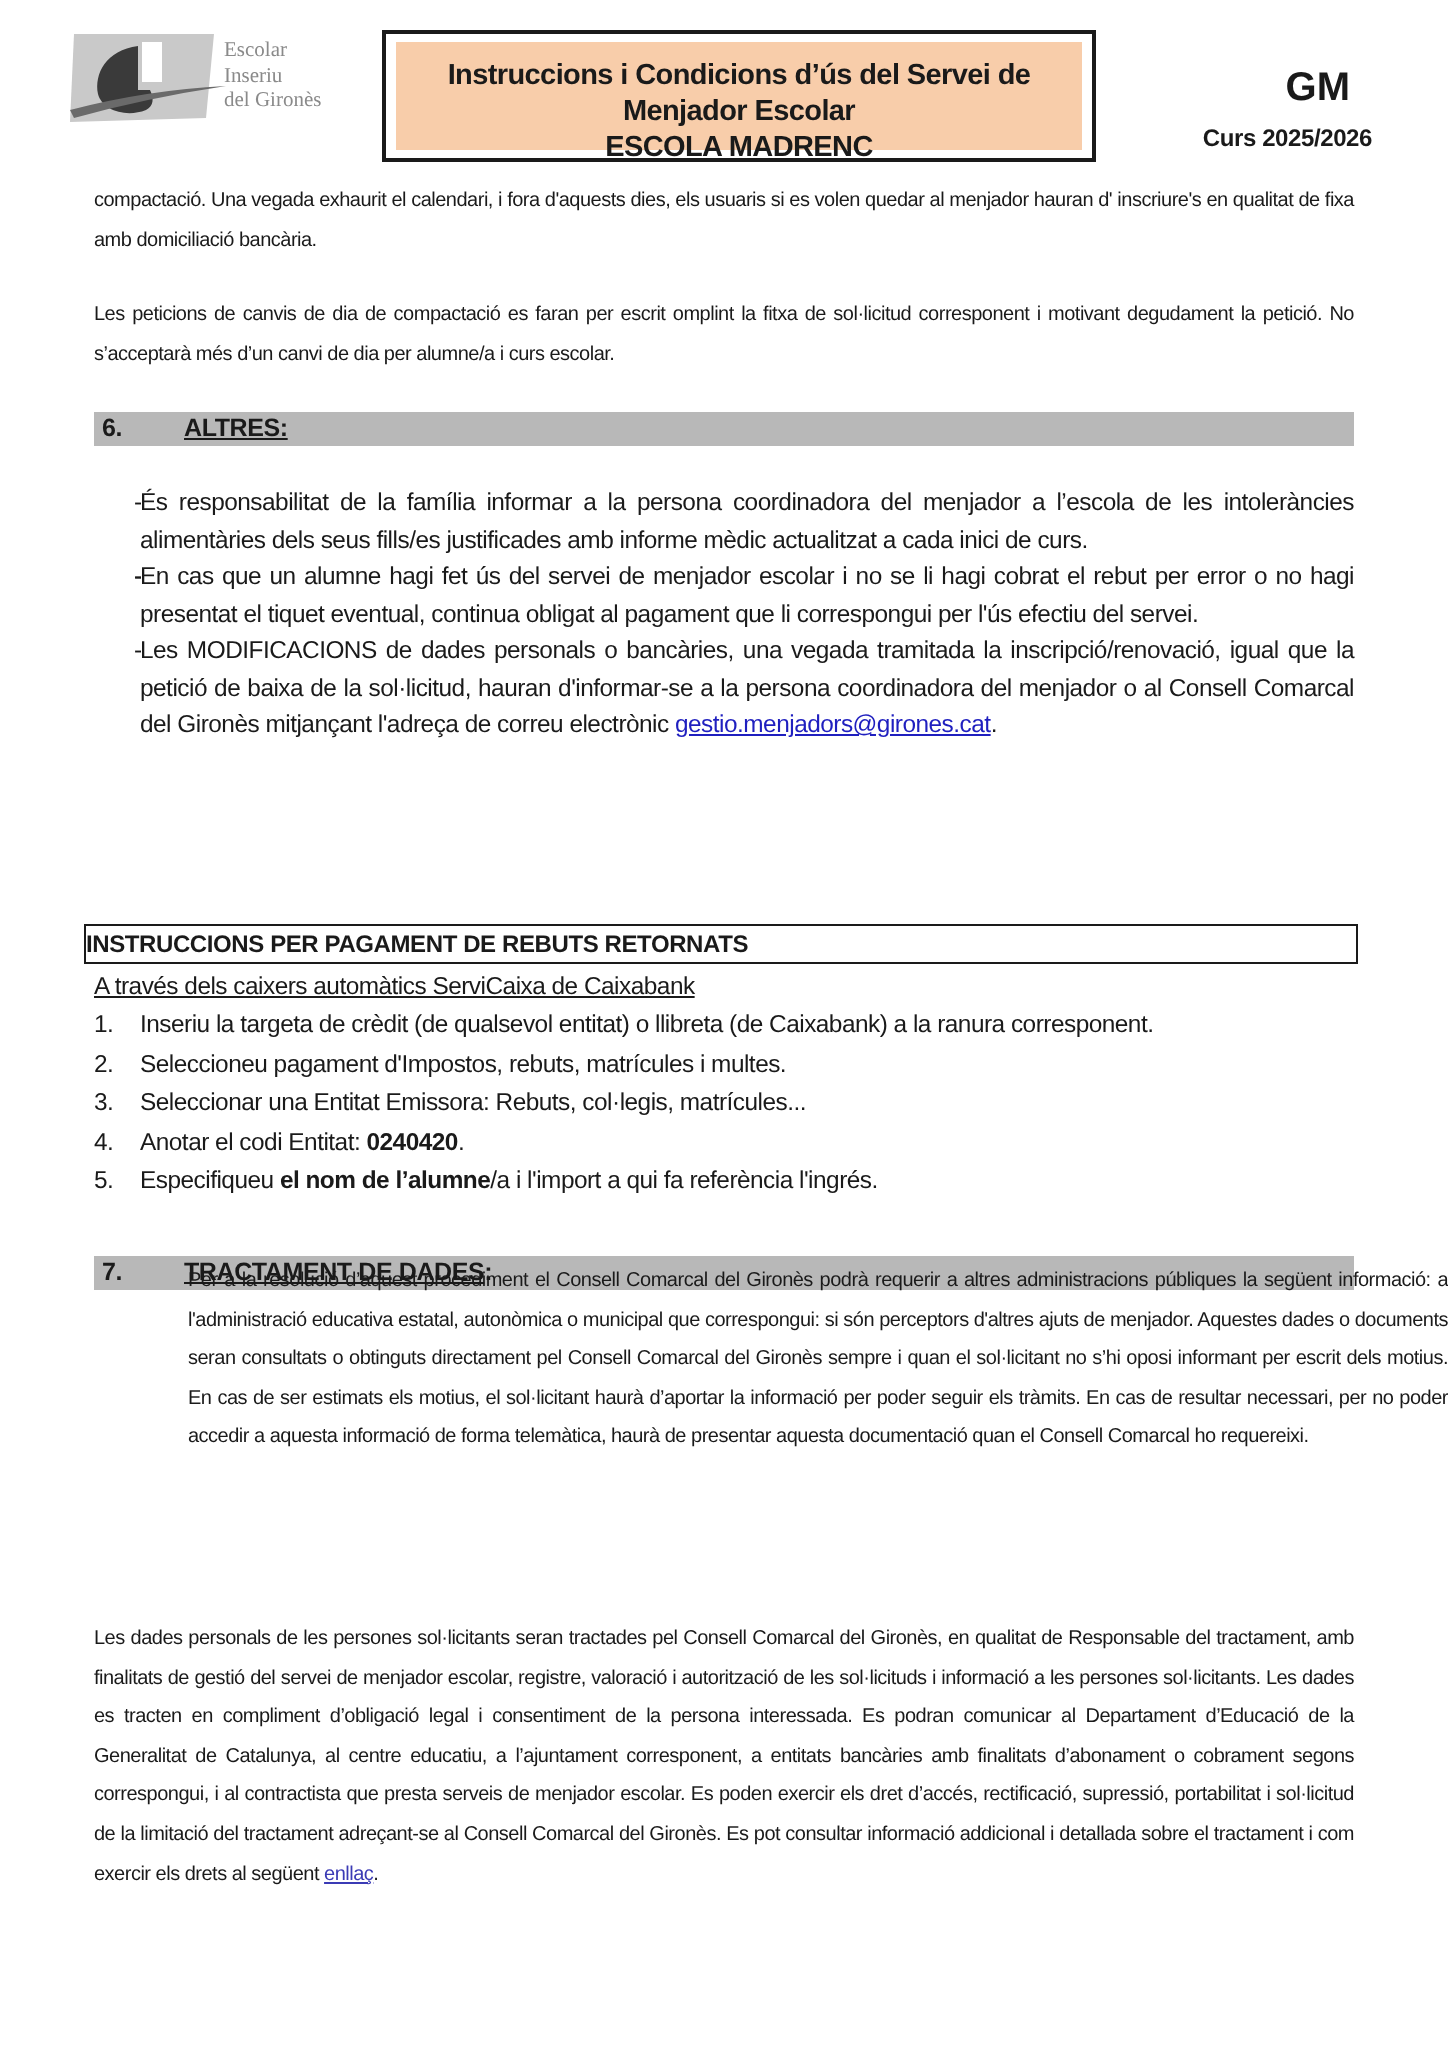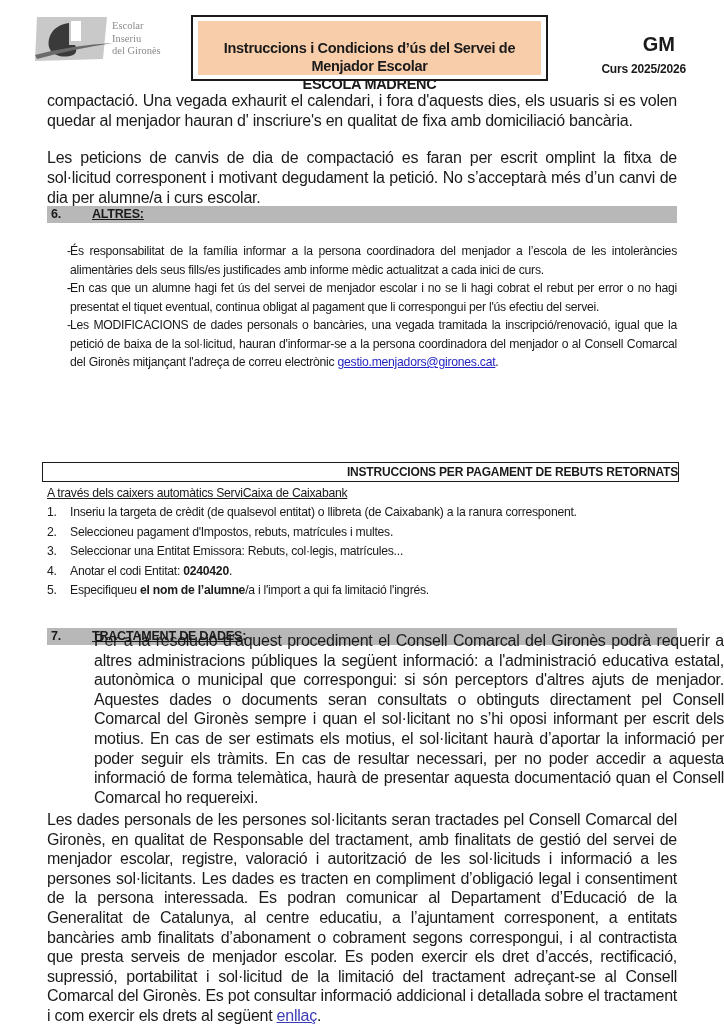--- a/index.html
+++ b/index.html
@@ -16,48 +16,48 @@
     position: absolute; left: 79px; top: 5px;
     font-family: "Liberation Serif", serif; font-size: 10.5px; line-height: 12.5px; color: #8a8a8a;
   }
   .title-box {
     position: absolute; left: 191px; top: 15px; width: 357px; height: 66px;
     border: 2px solid #1a1a1a; background: #fff; box-sizing: border-box;
   }
   .title-inner {
     position: absolute; left: 5px; top: 4px; right: 5px; bottom: 4px;
     background: #f8cdaa; text-align: center;
-    font-size: 14.5px; font-weight: bold; line-height: 18px; color: #1a1a1a; padding-top: 18px;
+    font-size: 14.5px; font-weight: bold; line-height: 18px; color: #1a1a1a; padding-top: 8px;
     letter-spacing: -0.3px;
   }
   .gm { position: absolute; right: 49px; top: 33px; font-size: 20px; font-weight: bold; color: #1a1a1a; }
   .curs { position: absolute; right: 38px; top: 62px; font-size: 12px; font-weight: bold; color: #1a1a1a; letter-spacing: -0.2px; text-align: right;}
 
   
   .content { position: absolute; left: 47px; width: 630px; }
   .p {
-    font-size: 16px; line-height: 20px; text-align: justify; letter-spacing: -0.25px;
+    font-size: 10px; line-height: 20px; text-align: justify; letter-spacing: -0.25px;
     margin: 0;
   }
   .section-bar {
     position: absolute; left: 47px; width: 630px; height: 17px; background: #b8b8b8;
     font-size: 12.5px; font-weight: bold; line-height: 17px; letter-spacing: -0.2px;
   }
   .section-bar .num { position: absolute; left: 4px; }
   .section-bar .ttl { position: absolute; left: 45px; text-decoration: underline; }
 
   ul.dash { list-style: none; margin: 0; padding: 0; }
   ul.dash li { position: relative; padding-left: 23px; font-size: 12.2px; line-height: 18.5px; text-align: justify; letter-spacing: -0.25px; }
   ul.dash li .dash-mark { position: absolute; left: 20px; margin-left: -20px; width: 12px; text-align: left; padding-left: 20px;}
   .link { color: #1f1fbf; text-decoration: underline; }
   .link-plain { color: #3b3bb5; }
 
   .pay-box {
     position: absolute; left: 42px; top: 462px; width: 637px; height: 20px;
-    border: 1px solid #1a1a1a; box-sizing: border-box; text-align: right;
+    border: 1px solid #1a1a1a; box-sizing: border-box; text-align: left;
     font-size: 12px; font-weight: bold; line-height: 18px; letter-spacing: -0.2px;
   }
   .pay-sub { position: absolute; left: 47px; top: 485px; font-size: 12.2px; text-decoration: underline; letter-spacing: -0.25px; line-height: 16px;}
   ol.steps { position: absolute; left: 47px; top: 503px; margin: 0; padding: 0; list-style: none; width: 630px; }
   ol.steps li { position: relative; padding-left: 23px; font-size: 12.2px; line-height: 19.5px; letter-spacing: -0.25px; }
   ol.steps li .n { position: absolute; left: 0; }
   b { font-weight: bold; }
 </style>
 </head>
 <body>
@@ -110,21 +110,21 @@
     </ul>
   </div>
 
   <div class="pay-box">INSTRUCCIONS PER PAGAMENT DE REBUTS RETORNATS</div>
   <div class="pay-sub">A través dels caixers automàtics ServiCaixa de Caixabank</div>
   <ol class="steps">
     <li><span class="n">1.</span><span>Inseriu la targeta de crèdit (de qualsevol entitat) o llibreta (de Caixabank) a la ranura corresponent.</span></li>
     <li><span class="n">2.</span><span>Seleccioneu pagament d'Impostos, rebuts, matrícules i multes.</span></li>
     <li><span class="n">3.</span><span>Seleccionar una Entitat Emissora: Rebuts, col·legis, matrícules...</span></li>
     <li><span class="n">4.</span><span>Anotar el codi Entitat: </span><b>0240420</b><span>.</span></li>
-    <li><span class="n">5.</span><span>Especifiqueu </span><b>el nom de l’alumne</b><span>/a i l'import a qui fa limitació l'ingrés.</span></li>
+    <li><span class="n">5.</span><span>Especifiqueu </span><b>el nom de l’alumne</b><span>/a i l'import a qui fa referència l'ingrés.</span></li>
   </ol>
 
   <div class="section-bar" style="top:628px;">
     <span class="num">7.</span>
     <span class="ttl" style="text-decoration:none;"><span style="text-decoration:underline;">TRACTAMENT DE DADES</span><span>:</span></span>
   </div>
 
   <div class="content" style="top:631px;margin-left:47px;">
     <p class="p" style="line-height:19.6px;">Per a la resolució d’aquest procediment el Consell Comarcal del Gironès podrà requerir a altres administracions públiques la següent informació: a l'administració educativa estatal, autonòmica o municipal que correspongui: si són perceptors d'altres ajuts de menjador. Aquestes dades o documents seran consultats o obtinguts directament pel Consell Comarcal del Gironès sempre i quan el sol·licitant no s’hi oposi informant per escrit dels motius. En cas de ser estimats els motius, el sol·licitant haurà d’aportar la informació per poder seguir els tràmits. En cas de resultar necessari, per no poder accedir a aquesta informació de forma telemàtica, haurà de presentar aquesta documentació quan el Consell Comarcal ho requereixi.</p>
   </div>

